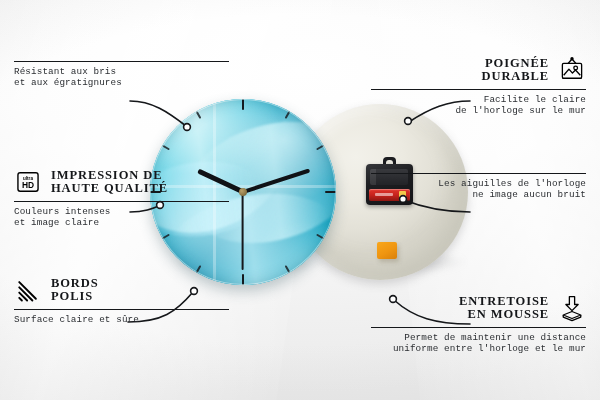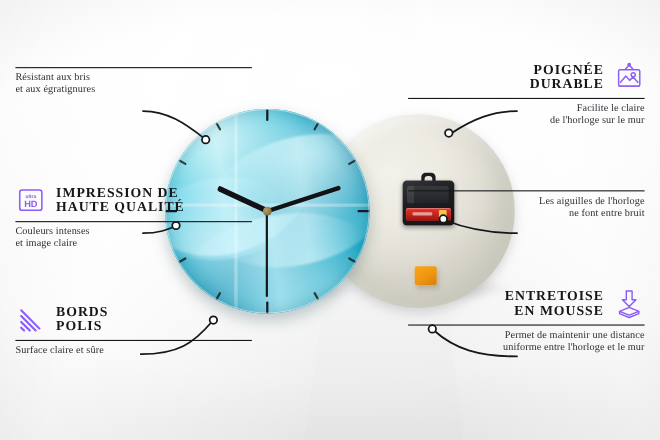--- a/index.html
+++ b/index.html
@@ -149,36 +149,36 @@
   .feat-head{display:flex;align-items:center;gap:9px;}
   .feat.right .feat-head{justify-content:flex-end;}
   .feat.left .feat-head{justify-content:flex-start;}
 
   .feat-title{
     font-family:"Liberation Serif", serif;
     font-weight:700;font-size:12.5px;line-height:13.5px;
     letter-spacing:.9px;color:#15171a;text-transform:uppercase;
     white-space:pre-line;
   }
-  .icon{width:28px;height:28px;flex:0 0 28px;color:#8b5cf6;}
+  .icon{width:28px;height:28px;flex:0 0 28px;color:#000000;}
   .icon svg{display:block;width:28px;height:28px;}
 
   .rule{height:1px;background:#15171a;margin:5px 0 4px;width:100%;}
   .feat-desc{
-    font-family:Liberation Serif, serif;
+    font-family:Liberation Mono, monospace;
     font-size:9.3px;line-height:11.4px;color:#2b2e32;white-space:pre-line;
     letter-spacing:.1px;
   }
 
   .f-verre{top:56px;}
   .f-impr{top:168px;}
   .f-bords{top:276px;}
   .f-poig{top:56px;}
   .f-meca{top:168px;}
-  .f-entr{top:262px;}
+  .f-entr{top:294px;}
 </style>
 </head>
 <body>
 
 <div class="stage">
 
   <div class="bg"></div>
   <div class="bg-sheen"></div>
   <div class="bg-sheen2"></div>
   <div class="bg-vign"></div>
@@ -327,21 +327,21 @@
       </span>
     </div>
     <div class="rule"></div>
     <div class="feat-desc">Facilite le claire
 de l'horloge sur le mur</div>
   </div>
 
   <div class="feat right f-meca">
     <div class="rule"></div>
     <div class="feat-desc">Les aiguilles de l'horloge
-ne font entre bruit</div>
+ne image aucun bruit</div>
   </div>
 
   <div class="feat right f-entr">
     <div class="feat-head">
       <span class="feat-title">ENTRETOISE
 EN MOUSSE</span>
       <span class="icon">
         <svg viewBox="0 0 32 32" fill="none" stroke="currentColor" stroke-width="1.5" stroke-linejoin="round">
           <path d="M13 3 h6 v9 h4 l-7 7 -7-7 h4 z"></path>
           <path d="M16 20 L26 24 L16 28 L6 24 z"></path>

